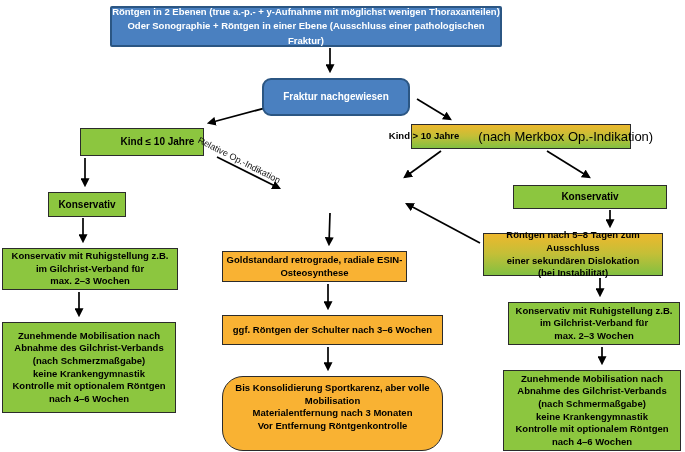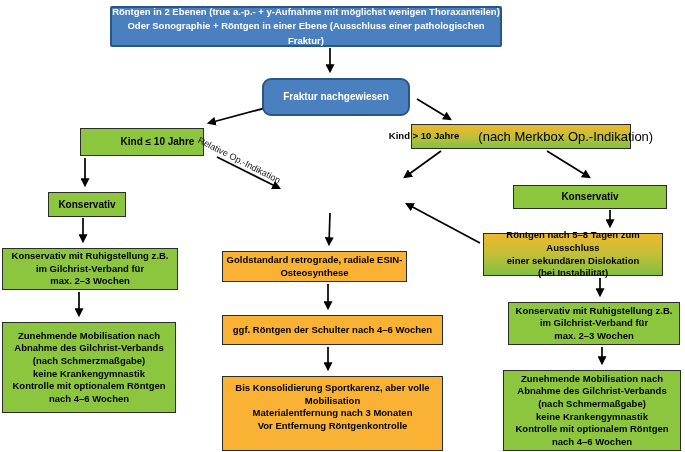--- a/index.html
+++ b/index.html
@@ -83,23 +83,23 @@
   <div class="node green f95" style="left:2px; top:322px; width:174px; height:91px;">Zunehmende Mobilisation nach
 Abnahme des Gilchrist-Verbands
 (nach Schmerzmaßgabe)
 keine Krankengymnastik
 Kontrolle mit optionalem Röntgen
 nach 4–6 Wochen</div>
 
   <div class="node orange f95" style="left:222px; top:251px; width:185px; height:31px;">Goldstandard retrograde, radiale ESIN-
 Osteosynthese</div>
 
-  <div class="node orange f95" style="left:222px; top:315px; width:221px; height:30px;">ggf. Röntgen der Schulter nach 4–6 Wochen</div>
+  <div class="node orange f95" style="left:222px; top:315px; width:221px; height:30px;">ggf. Röntgen der Schulter nach 3–6 Wochen</div>
 
-  <div class="node orange f95 top-align" style="left:222px; top:376px; width:221px; height:75px;">Bis Konsolidierung Sportkarenz, aber volle
+  <div class="node orange f95 top-align" style="left:222px; top:376px; width:221px; height:75px;border-radius:21px;">Bis Konsolidierung Sportkarenz, aber volle
 Mobilisation
 Materialentfernung nach 3 Monaten
 Vor Entfernung Röntgenkontrolle</div>
 
   <div class="node grad f95" style="left:483px; top:233px; width:180px; height:43px;">Röntgen nach 5–8 Tagen zum Ausschluss
 einer sekundären Dislokation
 (bei Instabilität)</div>
 
   <div class="node green f95" style="left:508px; top:302px; width:172px; height:43px;">Konservativ mit Ruhigstellung z.B.
 im Gilchrist-Verband für

